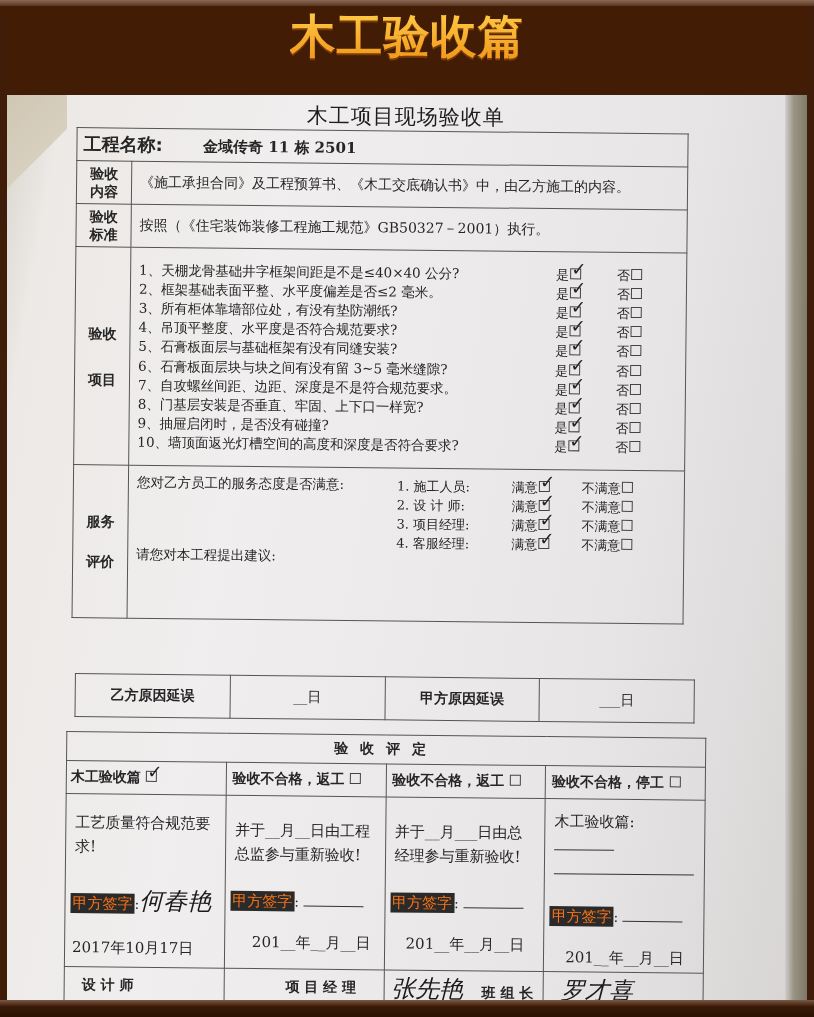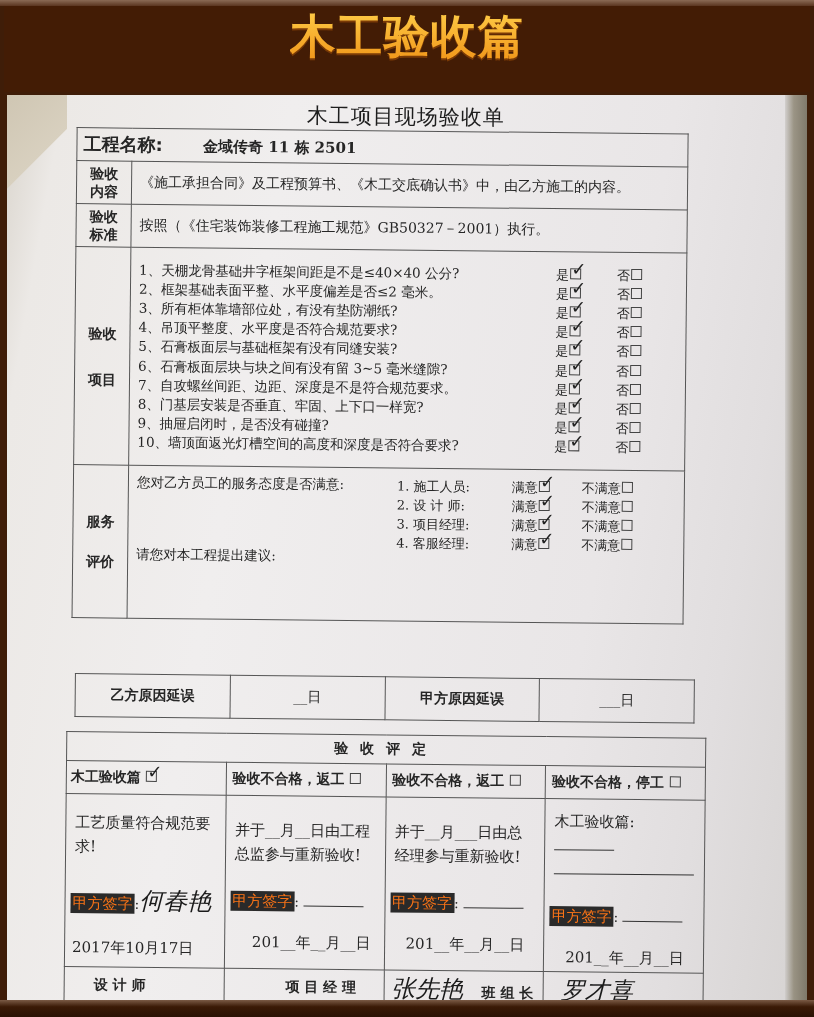--- a/index.html
+++ b/index.html
@@ -281,21 +281,21 @@
           <div style="padding:22px 0 0 20px;font-size:15px;">201__年__月__日</div>
         </td>
         <td>
           <div class="cell-body"><span>木工验收篇:</span> <span class="blank" style="width:60px"></span><br><span class="blank" style="width:140px"></span></div>
           <div style="padding:20px 0 0 4px;"><span class="dark-label">甲方签字</span>: <span class="blank" style="width:60px"></span></div>
           <div style="padding:22px 0 0 20px;font-size:15px;">201__年__月__日</div>
         </td>
       </tr>
       <tr>
         <td style="height:34px;vertical-align:middle;">
-          <span class="lbl" style="padding-left:28px;">设 计 师</span>
+          <span class="lbl" style="padding-left:16px;">设 计 师</span>
         </td>
         <td style="vertical-align:middle;">
           <span class="lbl" style="padding-left:60px;">项 目 经 理</span>
         </td>
         <td style="vertical-align:middle;">
           <span class="sig" style="padding-left:6px;margin-top:31px;">张先艳</span>
           <span class="lbl" style="padding-left:14px;">班 组 长</span>
         </td>
         <td style="vertical-align:middle;">
           <span class="sig" style="padding-left:16px;">罗才喜</span>

